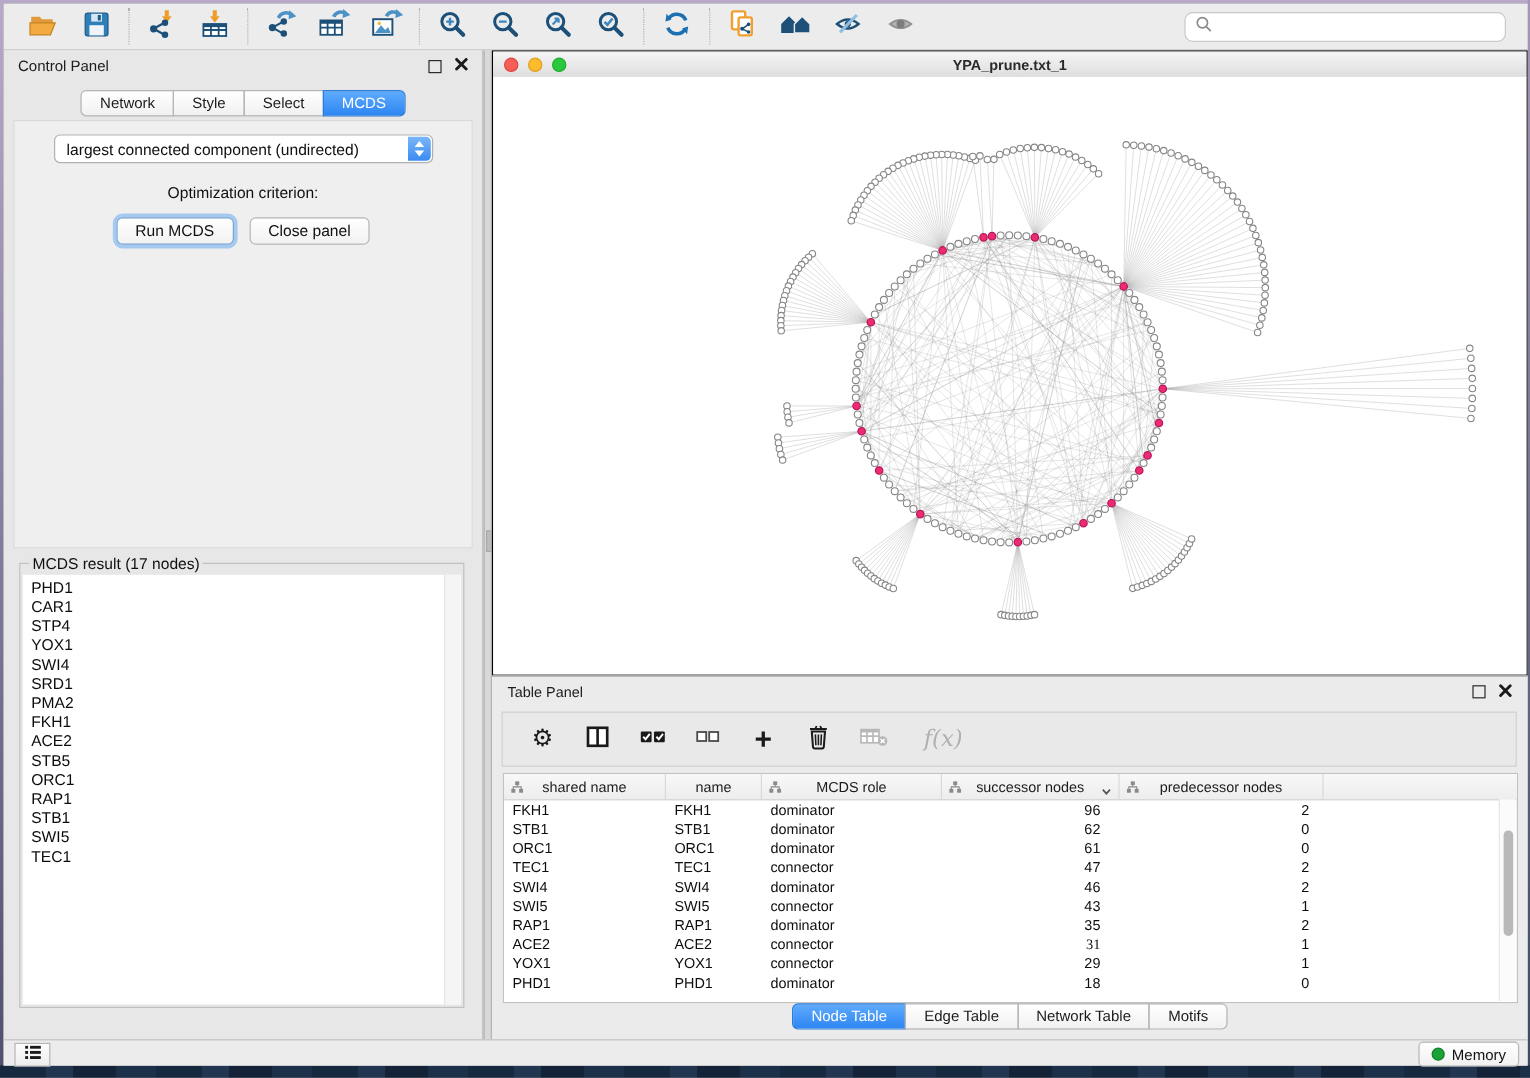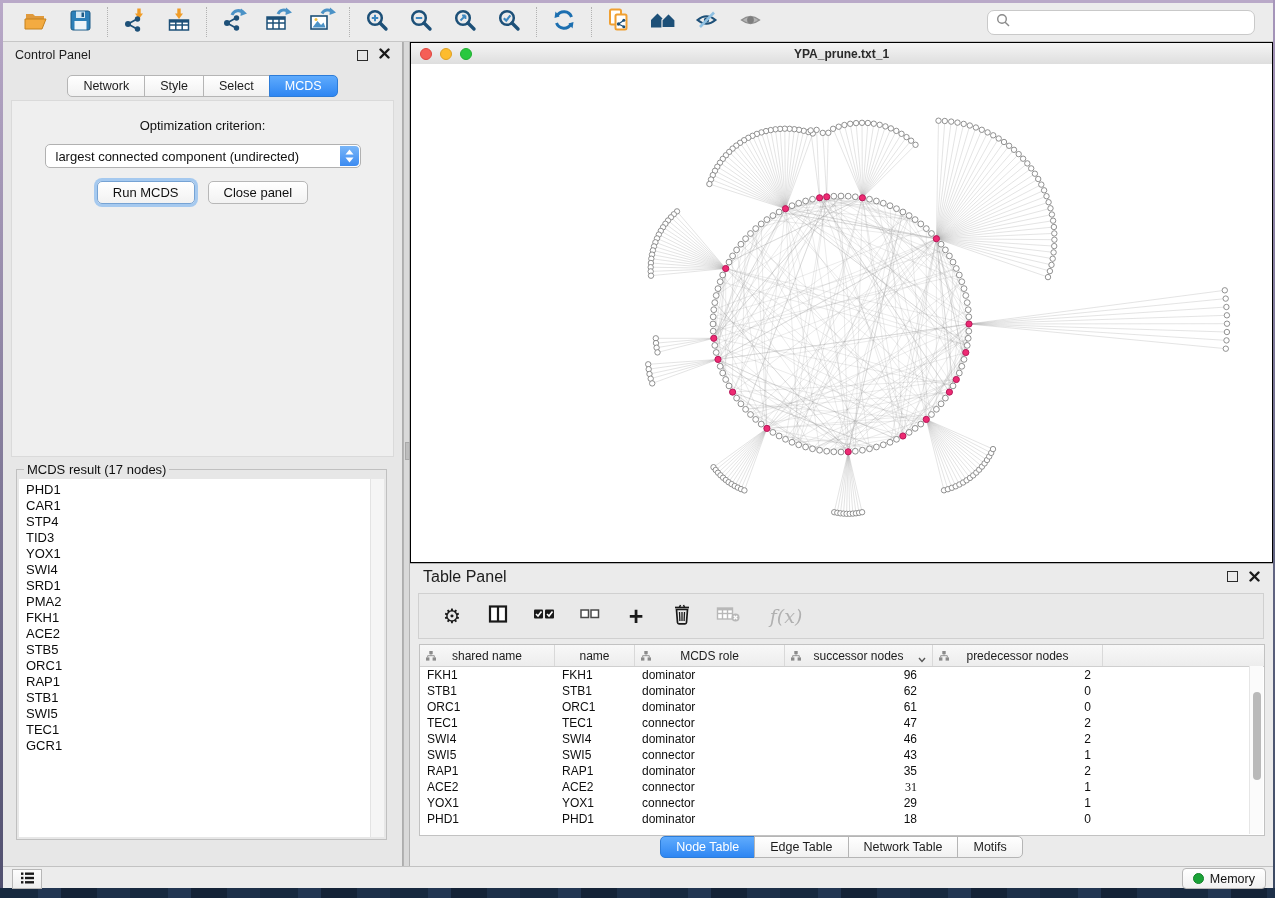--- a/index.html
+++ b/index.html
@@ -66,21 +66,21 @@
   #network-titlebar{height:21px;background:linear-gradient(#f5f5f5,#dedede);border-bottom:1px solid #b1b1b1;
     display:flex;align-items:center;position:relative;}
   #traffic-lights{position:absolute;left:9px;top:4.5px;display:flex;gap:8px;}
   .traffic{width:12px;height:12px;border-radius:50%;}
   #network-title{margin:0 auto;font-size:12px;font-weight:600;color:#2a2a2a;}
   #graph-canvas{position:absolute;left:0;top:21px;width:861px;height:498px;background:#fff;}
   #graph-svg{display:block;width:861px;height:498px;}
 
   
   #table-panel{position:absolute;left:407px;top:560px;width:863px;height:303px;background:#ebebeb;border-top:1px solid #b0b0b0;box-sizing:border-box;}
-  #tp-titlebar{height:25px;display:flex;align-items:center;padding:0 13px;font-size:16px;color:#1c1c1c;}
+  #tp-titlebar{height:25px;display:flex;align-items:center;padding:0 13px;font-size:12px;color:#1c1c1c;}
   #tp-toolbar{position:absolute;left:8px;top:29px;width:846px;height:46px;background:#e9e9e9;border:1px solid #d0d0d0;
     display:flex;align-items:center;gap:20px;padding-left:20px;box-sizing:border-box;}
   .tp-icon{display:flex;align-items:center;justify-content:center;width:26px;height:26px;cursor:default;}
   .gear-glyph{font-size:20px;color:#1a1a1a;line-height:1;}
   .plus-glyph{font-size:25px;font-weight:900;color:#1a1a1a;line-height:1;}
   .fx-glyph{font-family:"DejaVu Serif", serif;font-style:italic;font-size:19px;color:#b0b0b0;margin-left:12px;}
 
   #node-table{position:absolute;left:9px;top:80px;width:846px;height:192px;background:#fff;border:1px solid #c2c2c2;box-sizing:border-box;overflow:hidden;}
   #nt-header{display:flex;height:21px;background:linear-gradient(#f8f8f8,#ededed);border-bottom:1px solid #cfcfcf;}
   .th{position:relative;display:flex;align-items:center;justify-content:center;font-size:12px;color:#1c1c1c;
@@ -336,57 +336,55 @@
         </span>
       </span>
     </div>
     <div id="cp-tabs" class="seg-tabs">
         <div class="seg-tab">Network</div>
         <div class="seg-tab">Style</div>
         <div class="seg-tab">Select</div>
         <div class="seg-tab active">MCDS</div>
       </div>
     <div id="cp-box">
-      <div id="opt-label">Optimization criterion:</div>
       <div id="opt-select">
         <span>largest connected component (undirected)</span>
         <span id="opt-stepper">
           <svg width="9" height="6" viewBox="0 0 9 6">
               <path d="M0.5 5.5 L4.5 0.5 L8.5 5.5 z" fill="#fff"></path>
             </svg>
           <svg width="9" height="6" viewBox="0 0 9 6">
               <path d="M0.5 0.5 L4.5 5.5 L8.5 0.5 z" fill="#fff"></path>
             </svg>
         </span>
       </div>
+      <div id="opt-label">Optimization criterion:</div>
       <div class="btn-row">
         <button class="mac-btn focused">Run MCDS</button>
         <button class="mac-btn">Close panel</button>
       </div>
     </div>
     <div id="mcds-group">
       <span id="mcds-group-title">MCDS result (17 nodes)</span>
       <div id="mcds-list">
           <div>PHD1</div>
           <div>CAR1</div>
           <div>STP4</div>
-          <div>TID3</div>
           <div>YOX1</div>
           <div>SWI4</div>
           <div>SRD1</div>
           <div>PMA2</div>
           <div>FKH1</div>
           <div>ACE2</div>
           <div>STB5</div>
           <div>ORC1</div>
           <div>RAP1</div>
           <div>STB1</div>
           <div>SWI5</div>
           <div>TEC1</div>
-          <div>GCR1</div>
         </div>
       <div id="mcds-scroll"></div>
     </div>
   </div>
 
   <div id="v-splitter">
     <div id="v-splitter-handle"></div>
   </div>
 
   <div id="network-frame">

